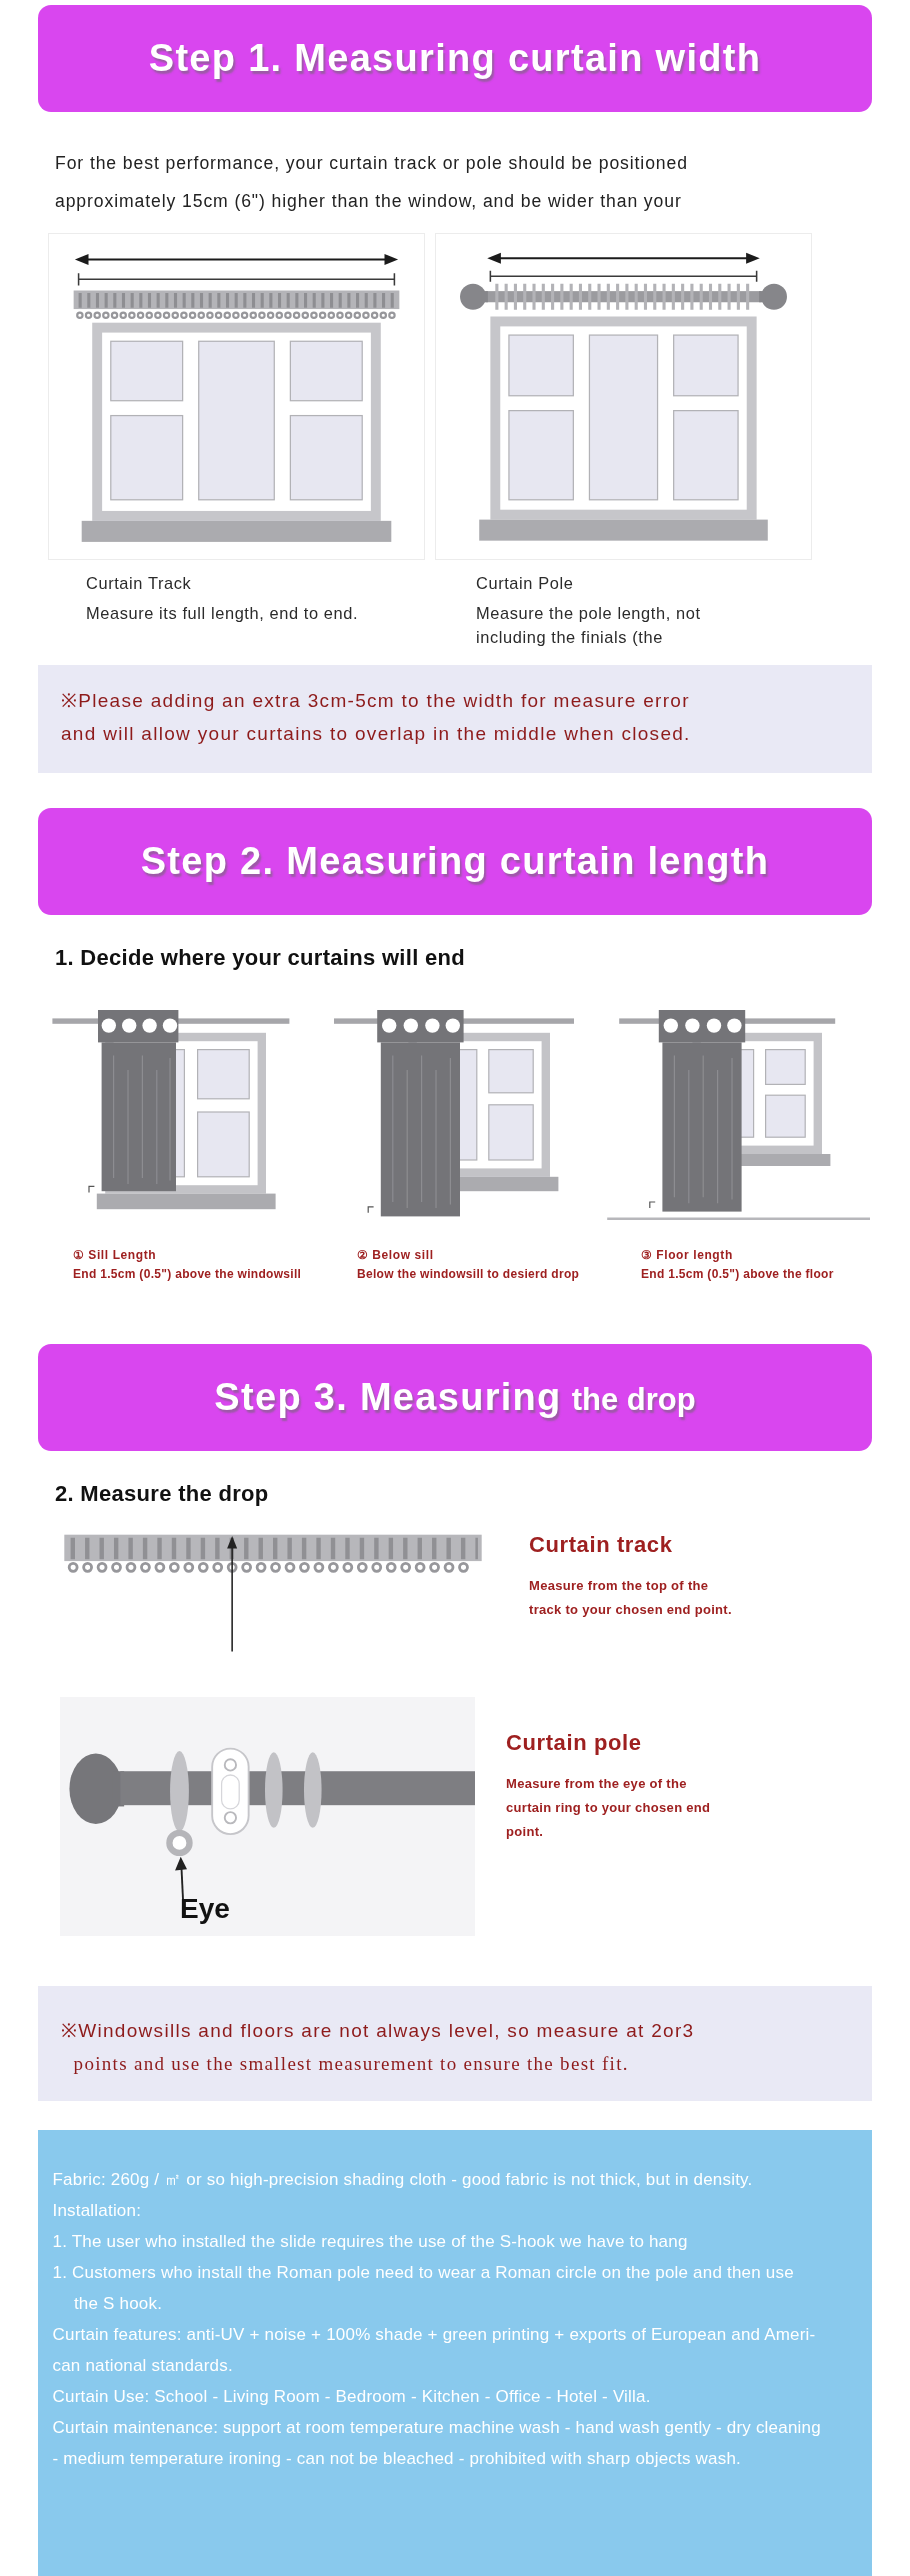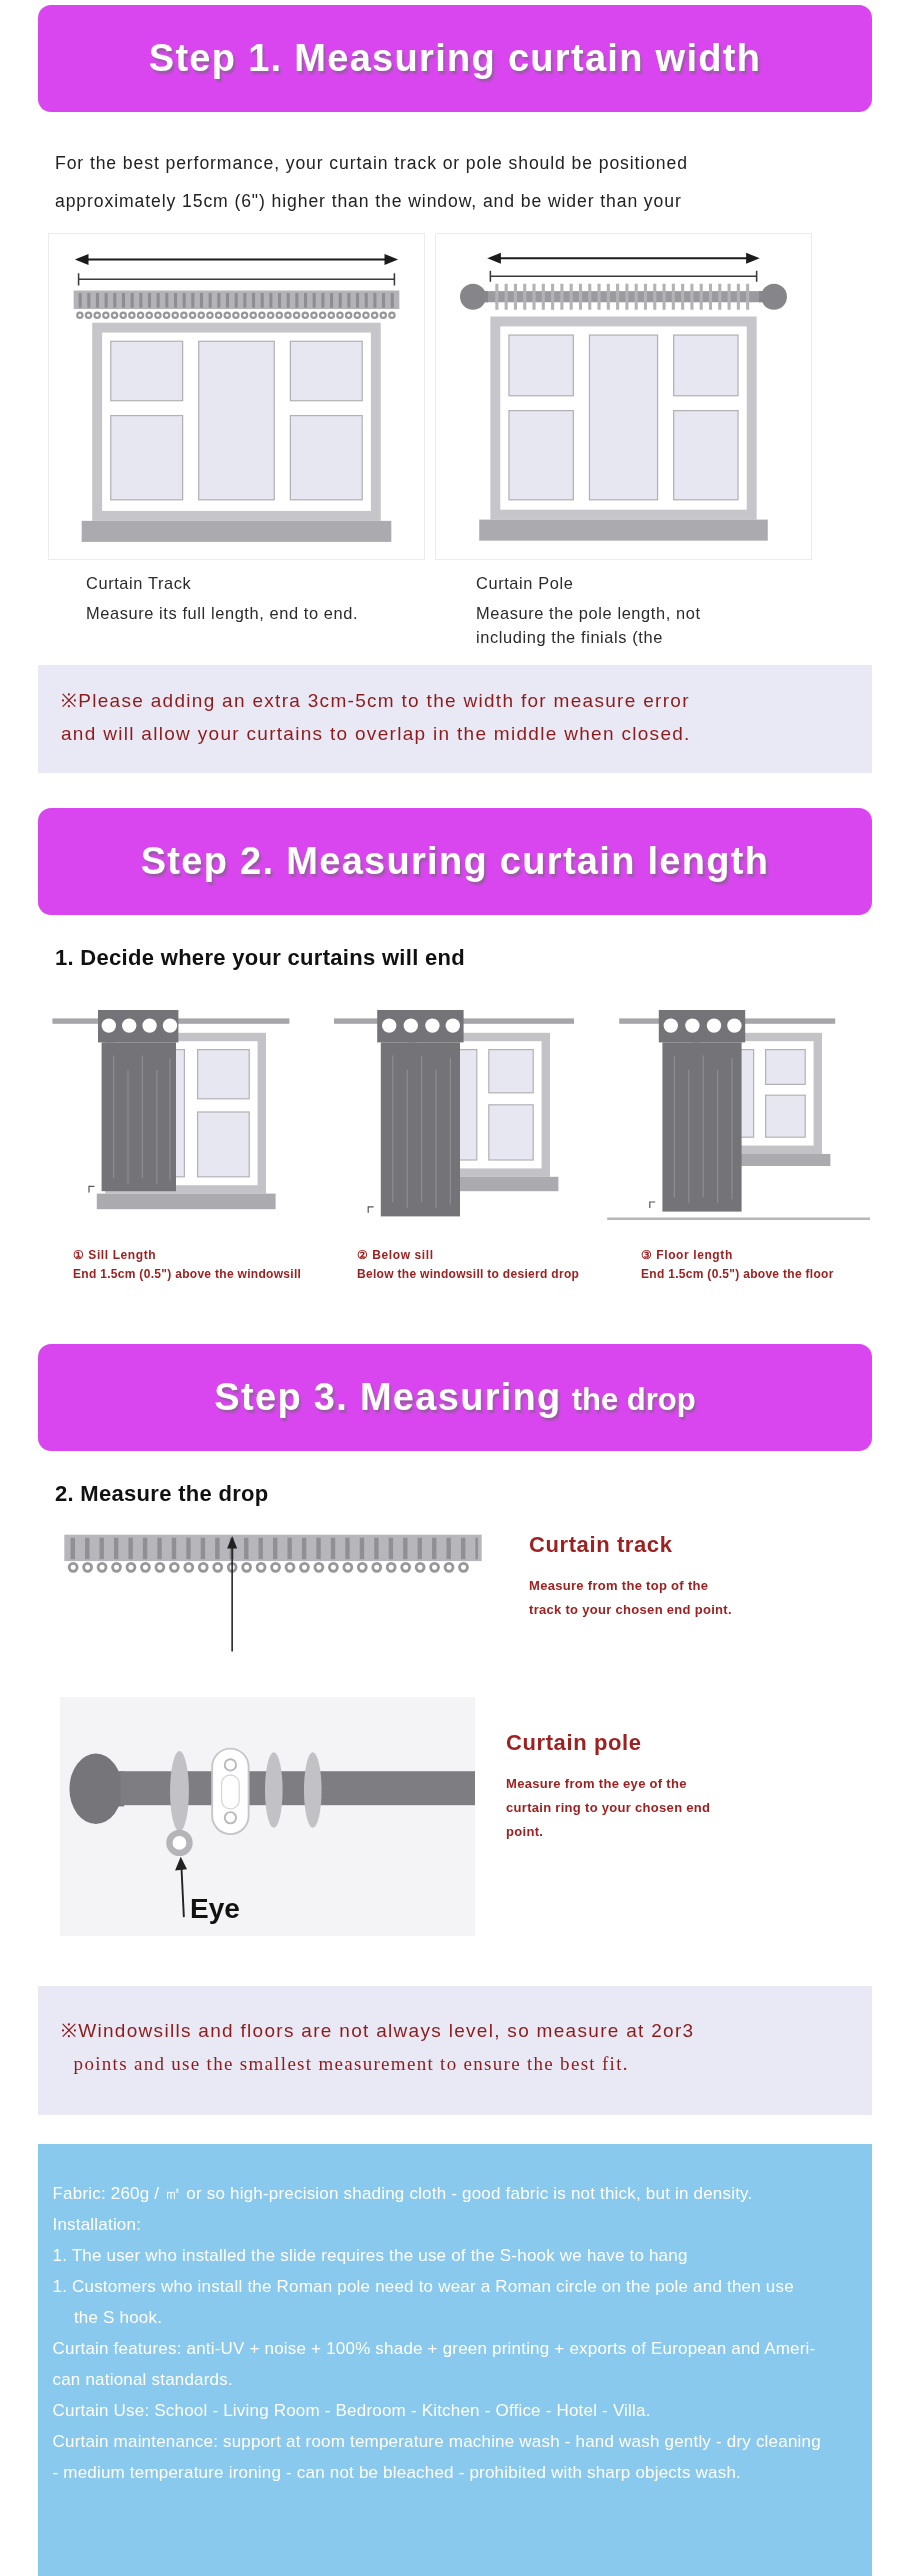--- a/index.html
+++ b/index.html
@@ -33,21 +33,21 @@
   .caps-row { display:flex; margin:14px 0 0 86px; }
   .cap { width:390px; }
   .cap-title { font-size:16.4px; letter-spacing:0.6px; color:#2b2b2b; margin-bottom:8.8px; }
   .cap-body { font-size:16.4px; letter-spacing:0.6px; color:#2b2b2b; line-height:1.45; }
 
   .note-box {
     margin:15px 38px 0 38px; background:#e9e9f5; color:#8e1b1b;
     padding:19px 12.6px 22.6px 23px; font-size:19px; font-weight:500;
     letter-spacing:1.3px; line-height:1.75;
   }
-  .note-box--2 { padding-top:28px; padding-bottom:35px; }
+  .note-box--2 { padding-top:28px; padding-bottom:21px; }
   .note-box--2 div:last-child { padding-left:12.6px;font-family:Liberation Serif, serif; }
 
   .banner--2 { margin-top:35px; }
   .black-heading { margin:30px 0 0 55px; font-size:22px; font-weight:bold; letter-spacing:0.3px; color:#111; }
 
   .three-row { display:flex; margin:15px 28px 0 28px; }
   .opt { width:284px; }
   .opt svg { width:284px; height:252px; display:block; }
   .opt-label { margin:10px 0 5px 45px; font-size:12px; font-weight:bold; color:#9e2020; letter-spacing:0.6px; }
   .opt-desc { margin-left:45px; font-size:12px; font-weight:bold; color:#9e2020; letter-spacing:0.3px; }
@@ -56,21 +56,21 @@
 
   .track-row { display:flex; margin:20px 38px 0 53px; }
   .track-row svg { width:440px; height:126px; flex:none; }
   .side-text { margin-left:36px; padding-top:5px; }
   .red-h { font-size:22px; font-weight:bold; color:#9e2020; letter-spacing:0.6px; }
   .red-body { margin-top:16.4px; font-size:13px; font-weight:bold; color:#9e2020; line-height:1.85; letter-spacing:0.3px; }
 
   .pole-row { display:flex; margin:44px 38px 0 60px; }
   .pole-box { position:relative; width:415px; height:239px; background:#f4f4f6; flex:none; }
   .pole-box svg { width:415px; height:239px; display:block; }
-  .eye-label { position:absolute; left:130px; top:196px; font-size:28px; font-weight:bold; color:#121212; }
+  .eye-label { position:absolute; left:120px; top:196px; font-size:28px; font-weight:bold; color:#121212; }
   .pole-row .side-text { padding-top:33px; margin-left:31px; }
 
   .note-box--floors { margin-top:50px; }
 
   .info-box {
     margin:29px 38px 0 38px; background:#89c9ed; color:#ffffff;
     padding:34px 21.4px 155px 14.5px; font-size:17px; letter-spacing:0.2px;
   }
   .info-box div { line-height:31px; }
   .info-box .indent { padding-left:21.4px; }

